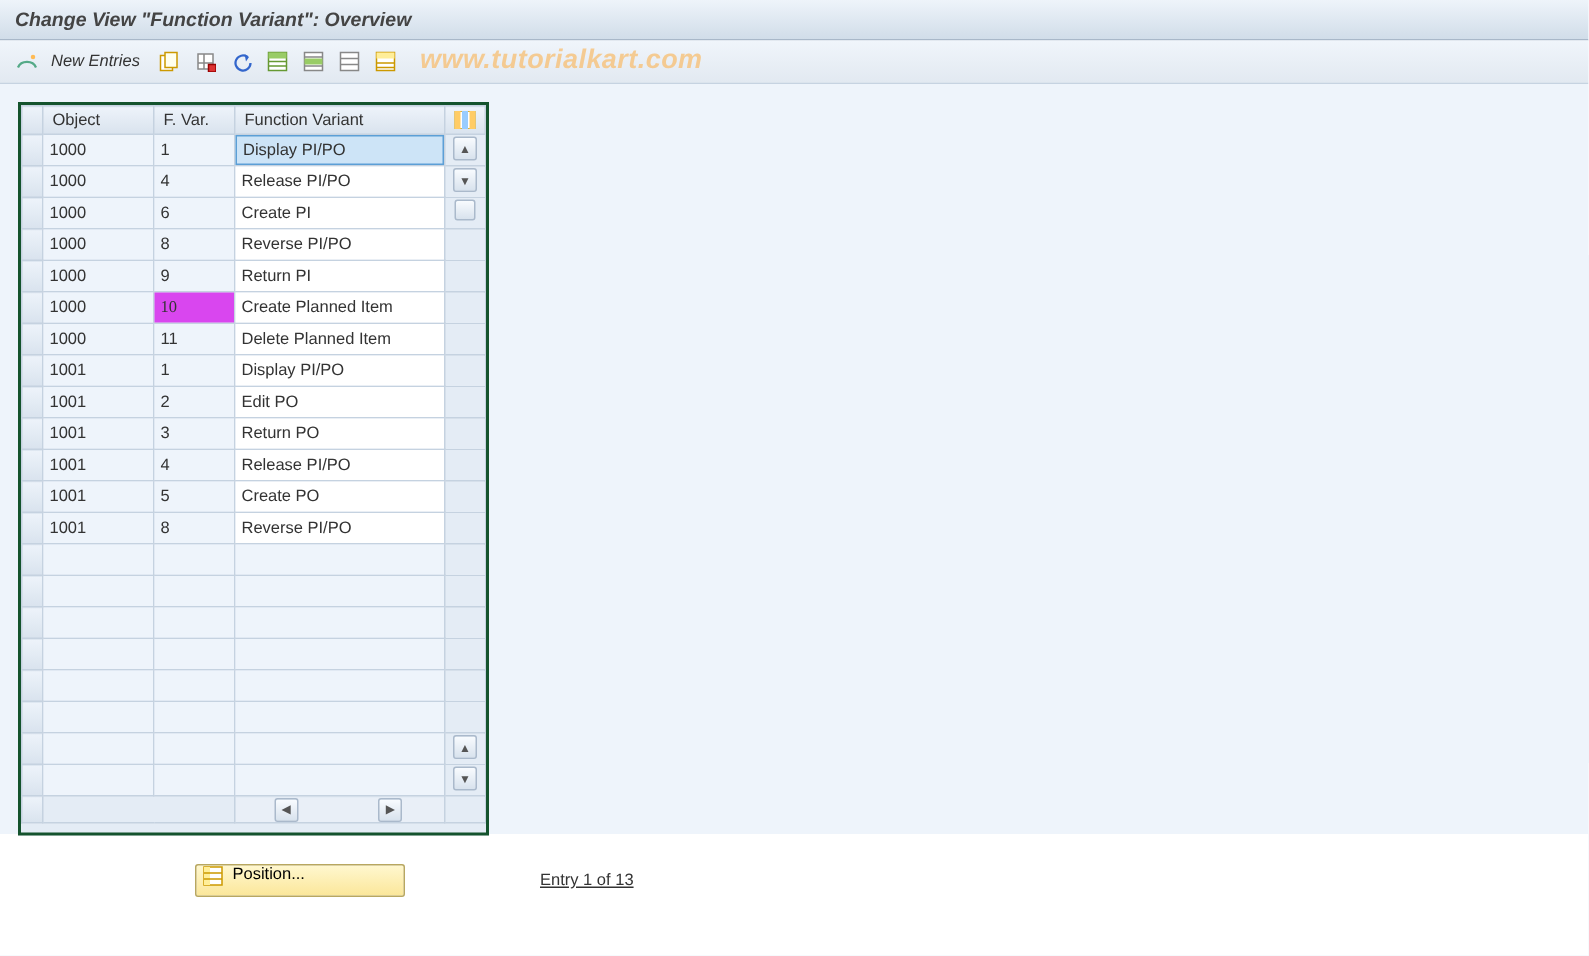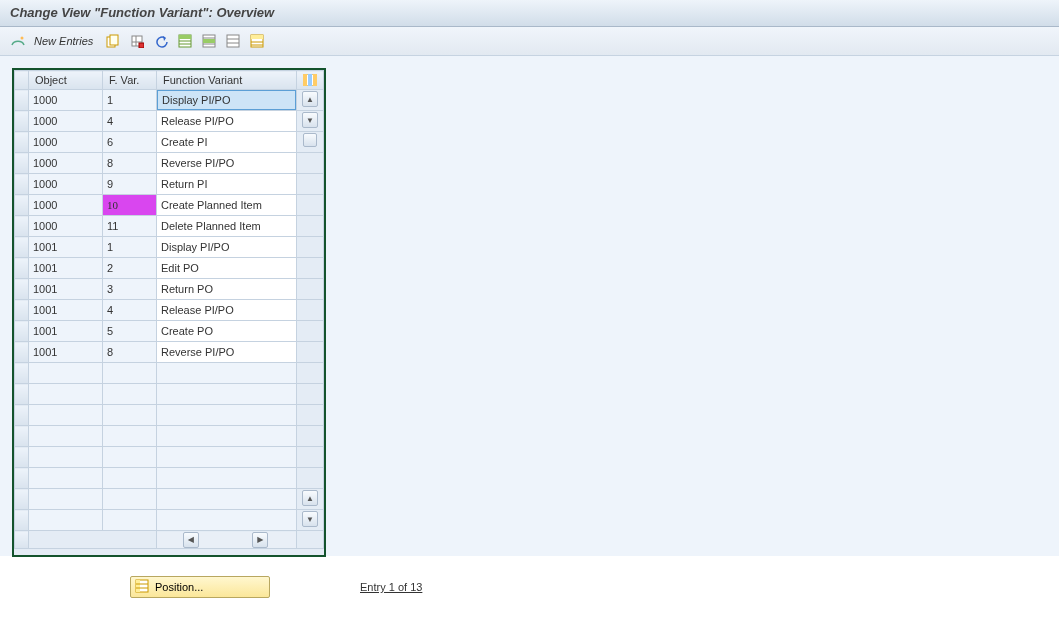--- a/index.html
+++ b/index.html
@@ -153,26 +153,26 @@
       padding-right:2px;
     }
     .footer {
       padding: 20px 0 0 130px;
       display: flex;
       align-items: center;
       gap: 90px;
     }
     .pos-btn {
       display: inline-flex;
-      align-items: flex-end;
+      align-items: flex-start;
       background: linear-gradient(to bottom, #fff7cf, #fbe79a);
       border: 1px solid #b8a760;
       border-radius: 2px;
       height: 22px;
-      padding: 0 30px 4px 4px;
+      padding: 0 30px 16px 4px;
       font-size: 11px;
       cursor: pointer;
       gap: 6px;
       min-width: 140px;
       justify-content: flex-start;
     }
     .pos-btn .ic { width:14px; height:14px; }
     .entry-text { font-size: 11px; color: #333; text-decoration: underline; }
     svg { display:block; }
   </style>
@@ -230,20 +230,21 @@
         <path d="M1 5h12M1 9h12" stroke="#888"></path>
       </svg>
   </span>
   <span class="tb-btn">
     <svg width="14" height="14" viewBox="0 0 14 14">
         <rect x="1" y="1" width="12" height="12" fill="#fff" stroke="#c90"></rect>
         <rect x="1" y="1" width="12" height="4" fill="#fe9"></rect>
         <path d="M1 8h12M1 11h12" stroke="#c90"></path>
       </svg>
   </span>
+  <span class="watermark">www.tutorialkart.com</span>
 </div>
 
 <div class="content">
   <div class="grid-wrap">
     <table class="grid">
       <thead>
         <tr>
           <th class="sel-cell"></th>
           <th class="col-obj">Object</th>
           <th class="col-var">F. Var.</th>

